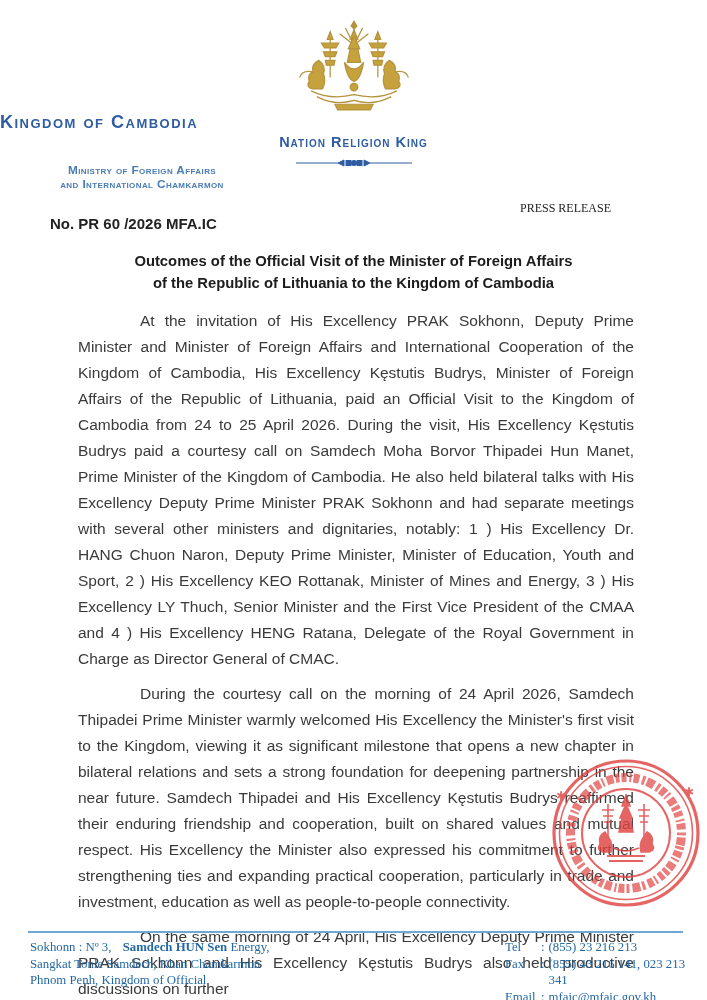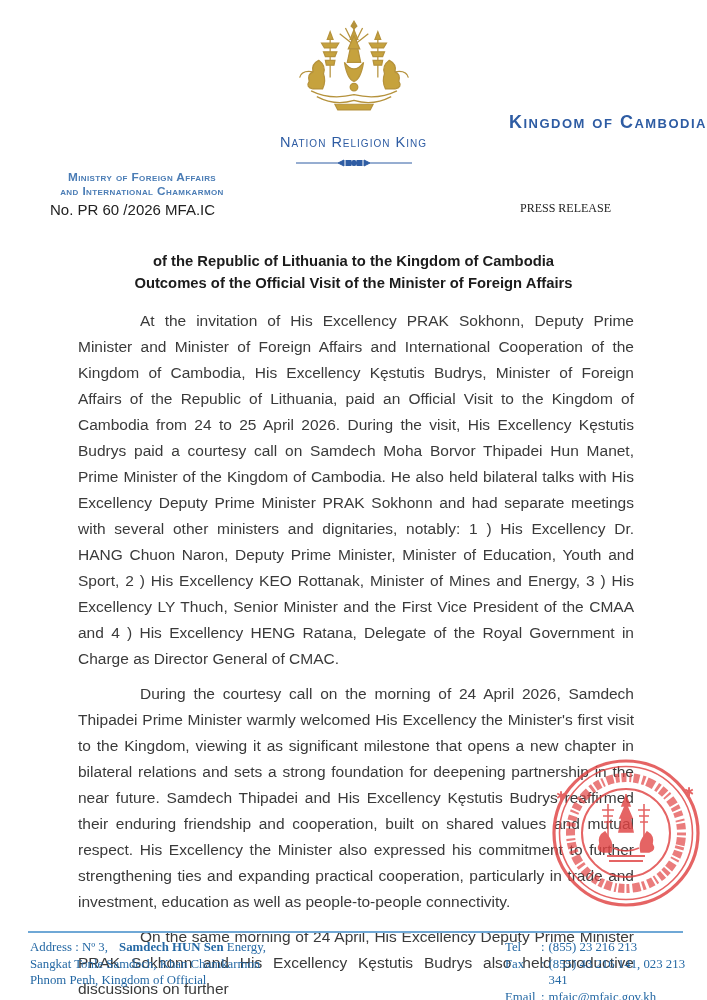--- a/index.html
+++ b/index.html
@@ -8,36 +8,36 @@
     width:707px;height:1000px;
     margin:0 auto;
     background:#ffffff;
     overflow:hidden;
     font-family:"Liberation Sans","DejaVu Sans",sans-serif;
     color:#383838;
   }
   
   .emblem{position:absolute;top:20px;left:50%;transform:translateX(-50%);}
   .kingdom-line{
-    position:absolute;top:112px;left:0;width:100%;text-align:right;
+    position:absolute;top:112px;left:0;width:100%;text-align:left;
     font-variant:small-caps;font-weight:bold;font-size:18px;letter-spacing:1.5px;
     color:#2e5ca3;
   }
   .motto-line{
     position:absolute;top:134px;left:0;width:100%;text-align:center;
-    font-variant:small-caps;font-weight:normal;font-size:14.5px;letter-spacing:1px;
+    font-variant:small-caps;font-weight:bold;font-size:14.5px;letter-spacing:1px;
     color:#2e5ca3;
   }
   .divider{position:absolute;top:154px;left:50%;transform:translateX(-50%);}
   .ministry-block{
-    position:absolute;top:170px;left:34px;width:216px;text-align:center;
+    position:absolute;top:163px;left:34px;width:216px;text-align:center;
     font-variant:small-caps;font-weight:bold;font-size:11.8px;line-height:14px;
     letter-spacing:.4px;color:#4a7cb5;
   }
-  .doc-number{position:absolute;top:201px;left:50px;font-size:15px;color:#222;}
+  .doc-number{position:absolute;top:215px;left:50px;font-size:15px;color:#222;font-weight:bold;}
   .press-release{position:absolute;top:201px;left:520px;font-size:12px;color:#222;font-family:Liberation Serif, serif;}
   
   .doc-title{
     position:absolute;top:250px;left:0;width:100%;text-align:center;
     font-weight:bold;font-size:14.8px;line-height:22px;color:#1c1c1c;
   }
   
   .body-text{position:absolute;top:308px;left:78px;width:556px;}
   .body-text p{
     margin:0 0 9px 0;
@@ -129,22 +129,22 @@
 
   <div class="ministry-block">
     <div>Ministry of Foreign Affairs</div>
     <div>and International Chamkarmon</div>
   </div>
 
   <div class="doc-number">No. PR 60 /2026 MFA.IC</div>
   <div class="press-release">PRESS RELEASE</div>
 
   <div class="doc-title">
+    <div>Outcomes of the Official Visit of the Minister of Foreign Affairs</div>
     <div>of the Republic of Lithuania to the Kingdom of Cambodia</div>
-    <div>Outcomes of the Official Visit of the Minister of Foreign Affairs</div>
   </div>
 
   <div class="body-text">
     <p>At the invitation of His Excellency PRAK Sokhonn, Deputy Prime Minister and Minister of Foreign Affairs and International Cooperation of the Kingdom of Cambodia, His Excellency Kęstutis Budrys, Minister of Foreign Affairs of the Republic of Lithuania, paid an Official Visit to the Kingdom of Cambodia from 24 to 25 April 2026. During the visit, His Excellency Kęstutis Budrys paid a courtesy call on Samdech Moha Borvor Thipadei Hun Manet, Prime Minister of the Kingdom of Cambodia. He also held bilateral talks with His Excellency Deputy Prime Minister PRAK Sokhonn and had separate meetings with several other ministers and dignitaries, notably: 1 ) His Excellency Dr. HANG Chuon Naron, Deputy Prime Minister, Minister of Education, Youth and Sport, 2 ) His Excellency KEO Rottanak, Minister of Mines and Energy, 3 ) His Excellency LY Thuch, Senior Minister and the First Vice President of the CMAA and 4 ) His Excellency HENG Ratana, Delegate of the Royal Government in Charge as Director General of CMAC.</p>
     <p>During the courtesy call on the morning of 24 April 2026, Samdech Thipadei Prime Minister warmly welcomed His Excellency the Minister's first visit to the Kingdom, viewing it as significant milestone that opens a new chapter in bilateral relations and sets a strong foundation for deepening partnership in the near future. Samdech Thipadei and His Excellency Kęstutis Budrys reaffirmed their enduring friendship and cooperation, built on shared values and mutual respect. His Excellency the Minister also expressed his commitment to further strengthening ties and expanding practical cooperation, particularly in trade and investment, education as well as people-to-people connectivity.</p>
     <p>On the same morning of 24 April, His Excellency Deputy Prime Minister PRAK Sokhonn and His Excellency Kęstutis Budrys also held productive discussions on further</p>
   </div>
 
   <div class="stamp">
     <svg width="166" height="160" viewBox="0 0 166 160">
@@ -173,21 +173,21 @@
         <path d="M104 80 Q111 84 109 92 Q113 98 106 100 L98 100 Q96 92 100 86 Z" fill="#e04343"></path>
         <path d="M64 104 L102 104 M66 109 L100 109" stroke-width="2"></path>
         <path d="M70 96 Q83 102 96 96"></path>
       </g>
     </svg>
   </div>
 
   <div class="footer-rule"></div>
 
   <div class="footer-left">
-    <div><span>Address : Nº 3, </span><span class="bold">Samdech HUN Sen</span><span> Energy,</span></div>
+    <div><span>Sokhonn : Nº 3, </span><span class="bold">Samdech HUN Sen</span><span> Energy,</span></div>
     <div>Sangkat Tonle Samdech, Khan Chamkarmon</div>
     <div>Phnom Penh, Kingdom of Official</div>
   </div>
 
   <div class="footer-right">
     <div class="row">
       <span class="lbl">Tel</span>
         <span class="sep">:</span>
         <span>(855) 23 216 213</span>
     </div>

